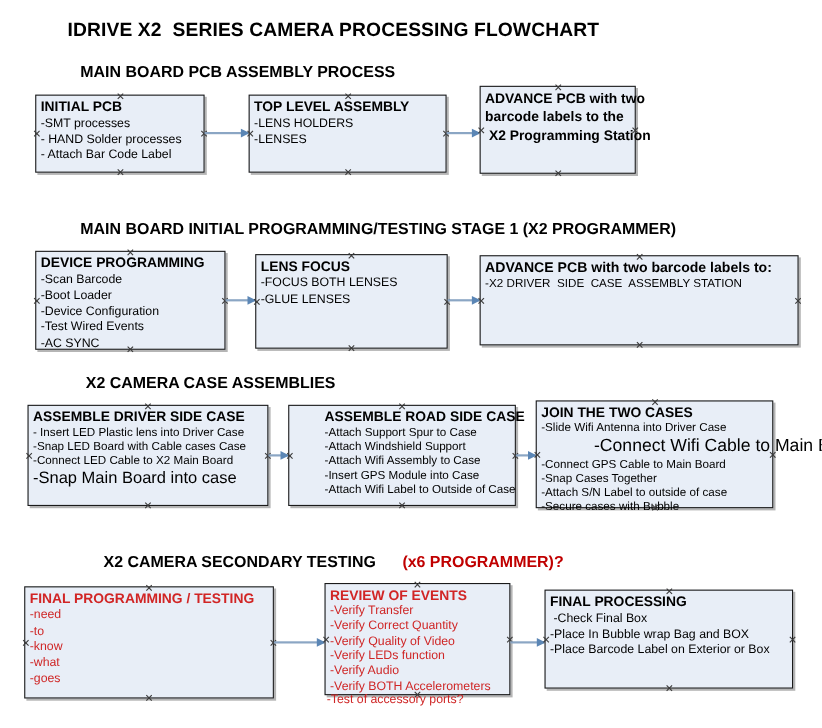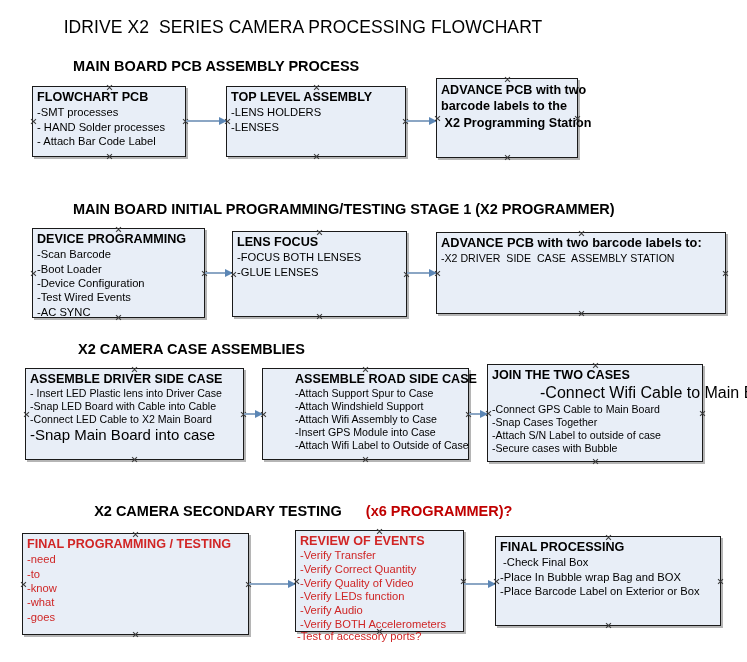--- a/index.html
+++ b/index.html
@@ -22,21 +22,21 @@
     height: 662px;
   }
 
   .doc-title {
     position: absolute;
     left: 0;
     top: 17px;
     width: 606px;
     text-align: center;
     font-size: 17.5px;
-    font-weight: normal;
+    font-weight: bold;
     letter-spacing: 0.1px;
     color: #000000;
     white-space: pre;
   }
 
   .section-heading {
     position: absolute;
     font-size: 14.5px;
     font-weight: bold;
     color: #000000;
@@ -135,21 +135,21 @@
 </head>
 <body>
 
 <div id="canvas">
 
   <div class="doc-title">IDRIVE X2  SERIES CAMERA PROCESSING FLOWCHART</div>
 
   <div class="section-heading" style="left:25px; top:58px;">MAIN BOARD PCB ASSEMBLY PROCESS</div>
 
   <div class="node" style="left:32px; top:86px; width:154px; height:71px;">
-    <div class="title">FLOWCHART PCB</div>
+    <div class="title">INITIAL PCB</div>
     <div class="line">-SMT processes</div>
     <div class="line">- HAND Solder processes</div>
     <div class="line">- Attach Bar Code Label</div>
     <span class="handle h-top"></span>
     <span class="handle h-bottom"></span>
     <span class="handle h-left"></span>
     <span class="handle h-right"></span>
   </div>
 
   <div class="connector" style="left:186px; top:120px; width:40px;"></div>
@@ -212,21 +212,21 @@
     <span class="handle h-bottom"></span>
     <span class="handle h-left"></span>
     <span class="handle h-right"></span>
   </div>
 
   <div class="section-heading" style="left:30px; top:341px;">X2 CAMERA CASE ASSEMBLIES</div>
 
   <div class="node tight" style="left:25px; top:368px; width:219px; height:92px;">
     <div class="title">ASSEMBLE DRIVER SIDE CASE</div>
     <div class="line" style="font-size:10.6px;">- Insert LED Plastic lens into Driver Case</div>
-    <div class="line" style="font-size:10.6px;">-Snap LED Board with Cable into Cable</div>
+    <div class="line" style="font-size:10.6px;">-Snap LED Board with Cable cases Case</div>
     <div class="line" style="font-size:10.6px;">-Connect LED Cable to X2 Main Board</div>
     <div class="line" style="font-size:15px;">-Snap Main Board into case</div>
     <span class="handle h-top"></span>
     <span class="handle h-bottom"></span>
     <span class="handle h-left"></span>
     <span class="handle h-right"></span>
   </div>
 
   <div class="connector" style="left:244px; top:413px; width:18px;"></div>
 
@@ -240,20 +240,21 @@
     <span class="handle h-top"></span>
     <span class="handle h-bottom"></span>
     <span class="handle h-left"></span>
     <span class="handle h-right"></span>
   </div>
 
   <div class="connector" style="left:469px; top:413px; width:18px;"></div>
 
   <div class="node tight" style="left:487px; top:364px; width:216px; height:98px;">
     <div class="title">JOIN THE TWO CASES</div>
+    <div class="line" style="font-size:10.6px;">-Slide Wifi Antenna into Driver Case</div>
     <div class="line" style="font-size:16px;margin-left:48px;">-Connect Wifi Cable to Main Board</div>
     <div class="line" style="font-size:10.6px;">-Connect GPS Cable to Main Board</div>
     <div class="line" style="font-size:10.6px;">-Snap Cases Together</div>
     <div class="line" style="font-size:10.6px;">-Attach S/N Label to outside of case</div>
     <div class="line" style="font-size:10.6px;">-Secure cases with Bubble</div>
     <span class="handle h-top"></span>
     <span class="handle h-bottom"></span>
     <span class="handle h-left"></span>
     <span class="handle h-right"></span>
   </div>

